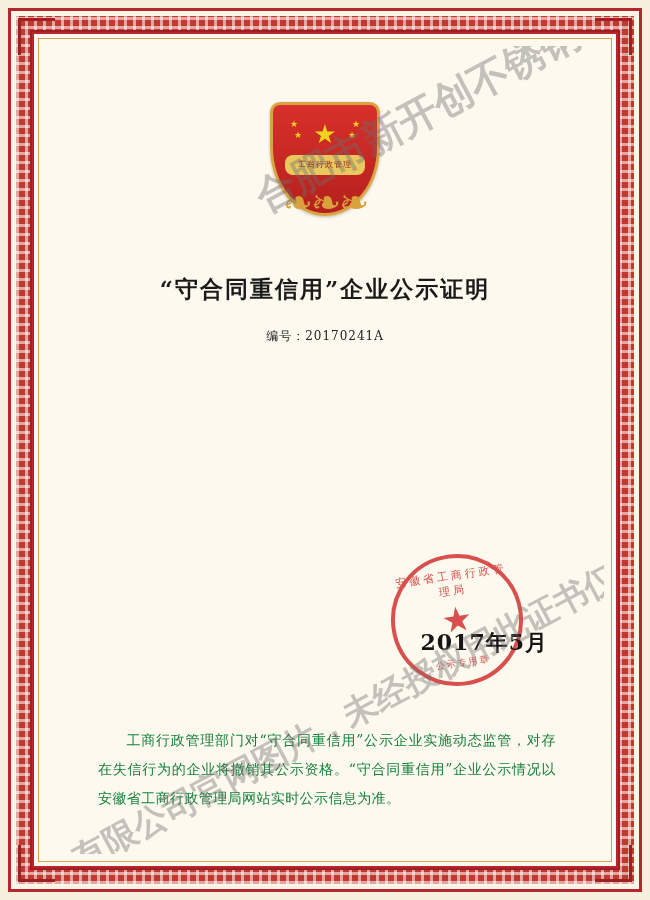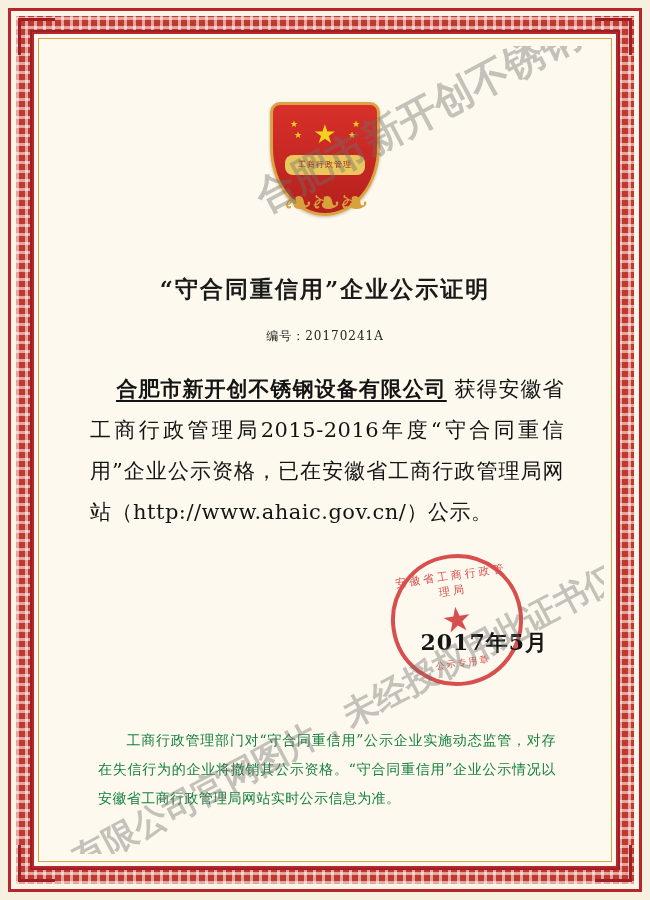--- a/index.html
+++ b/index.html
@@ -324,23 +324,20 @@
       </div>
       <div class="wheat">❧❧❧</div>
     </div>
 
     <div class="title">“守合同重信用”企业公示证明</div>
 
     <div class="serial">
       <span>编号：</span><span>20170241A</span>
     </div>
 
-    <div class="body-text">
-      <span class="indent"></span><span class="company">合肥市新开创不锈钢设备有限公司</span><span> 获得安徽省工商行政管理局2015-2016年度“守合同重信用”企业公示资格，已在安徽省工商行政管理局网站（http://www.ahaic.gov.cn/）公示。</span>
-    </div>
 
     <div class="seal">
       <div class="seal-top-text">安徽省工商行政管理局</div>
       <div class="seal-star">★</div>
       <div class="seal-bottom-text">公示专用章</div>
     </div>
 
     <div class="date">2017年5月</div>
 
     <div class="footnote">

